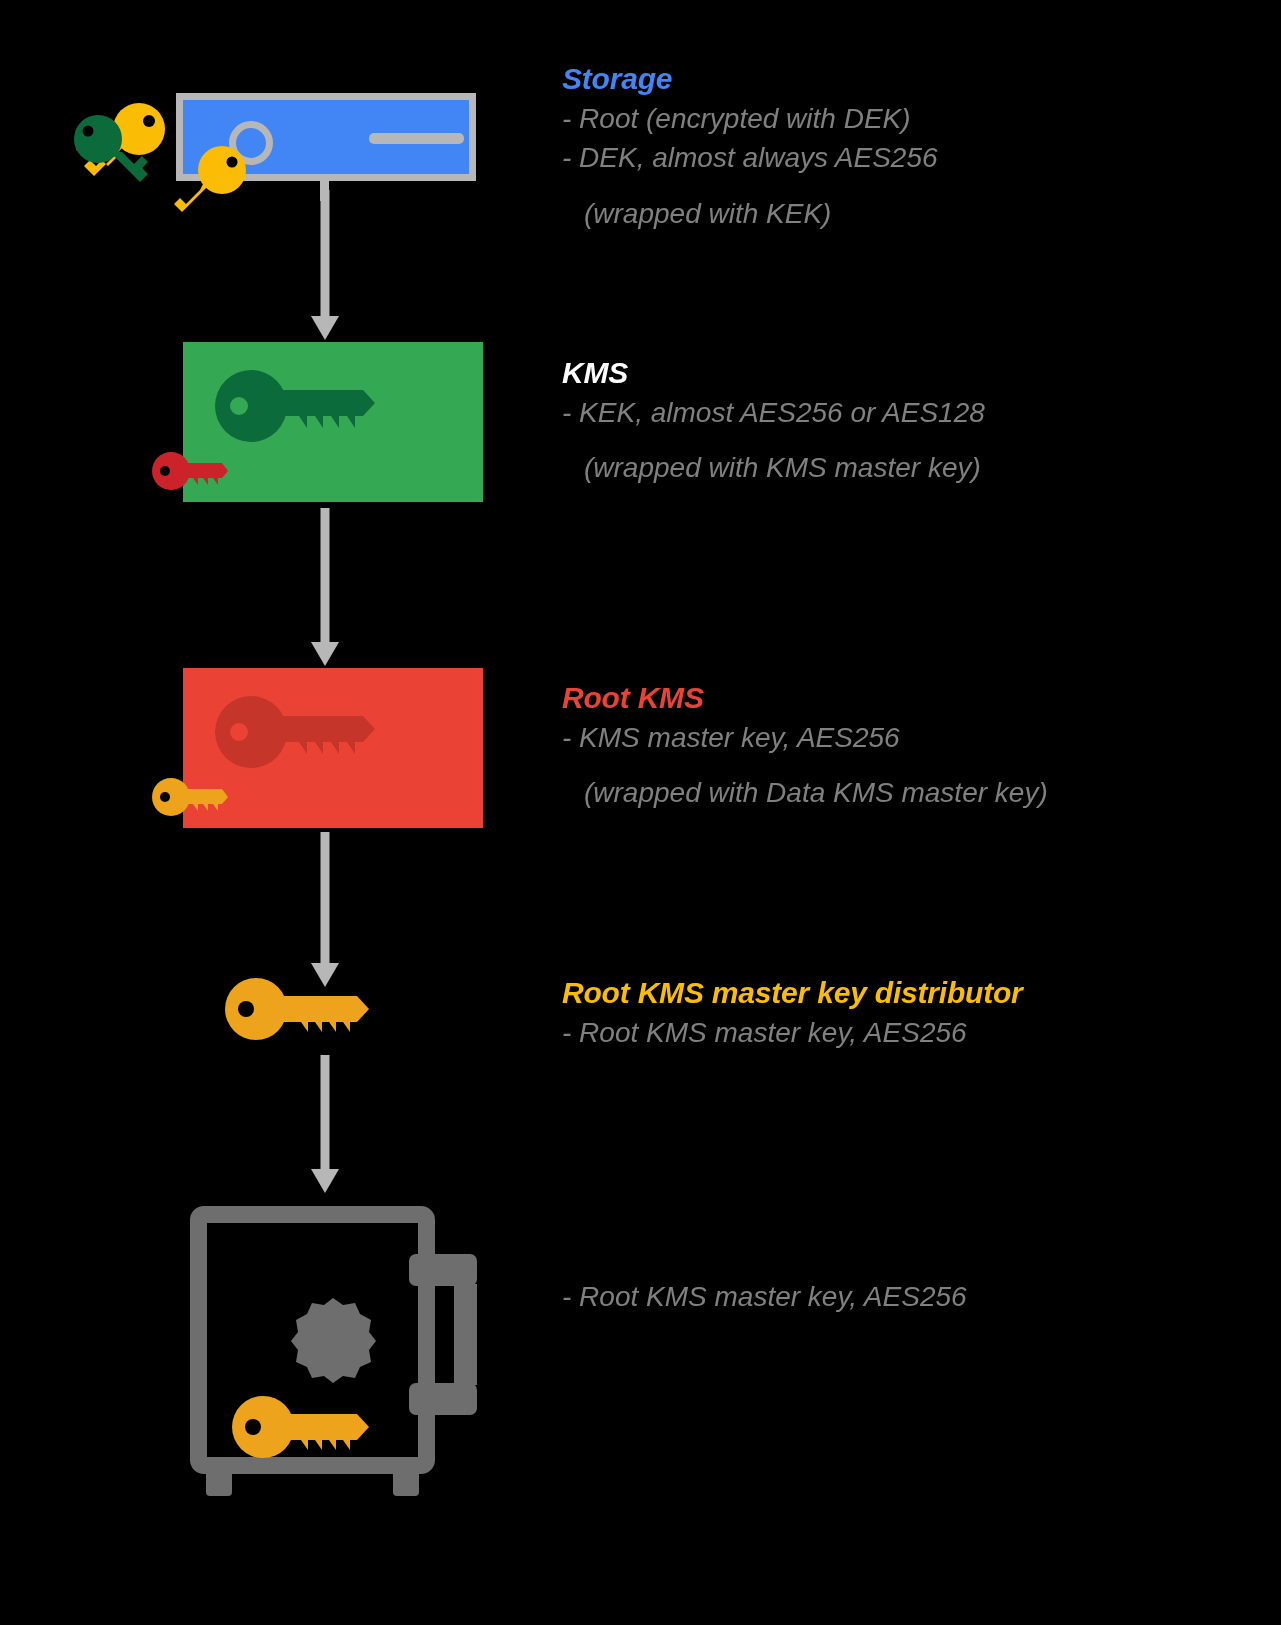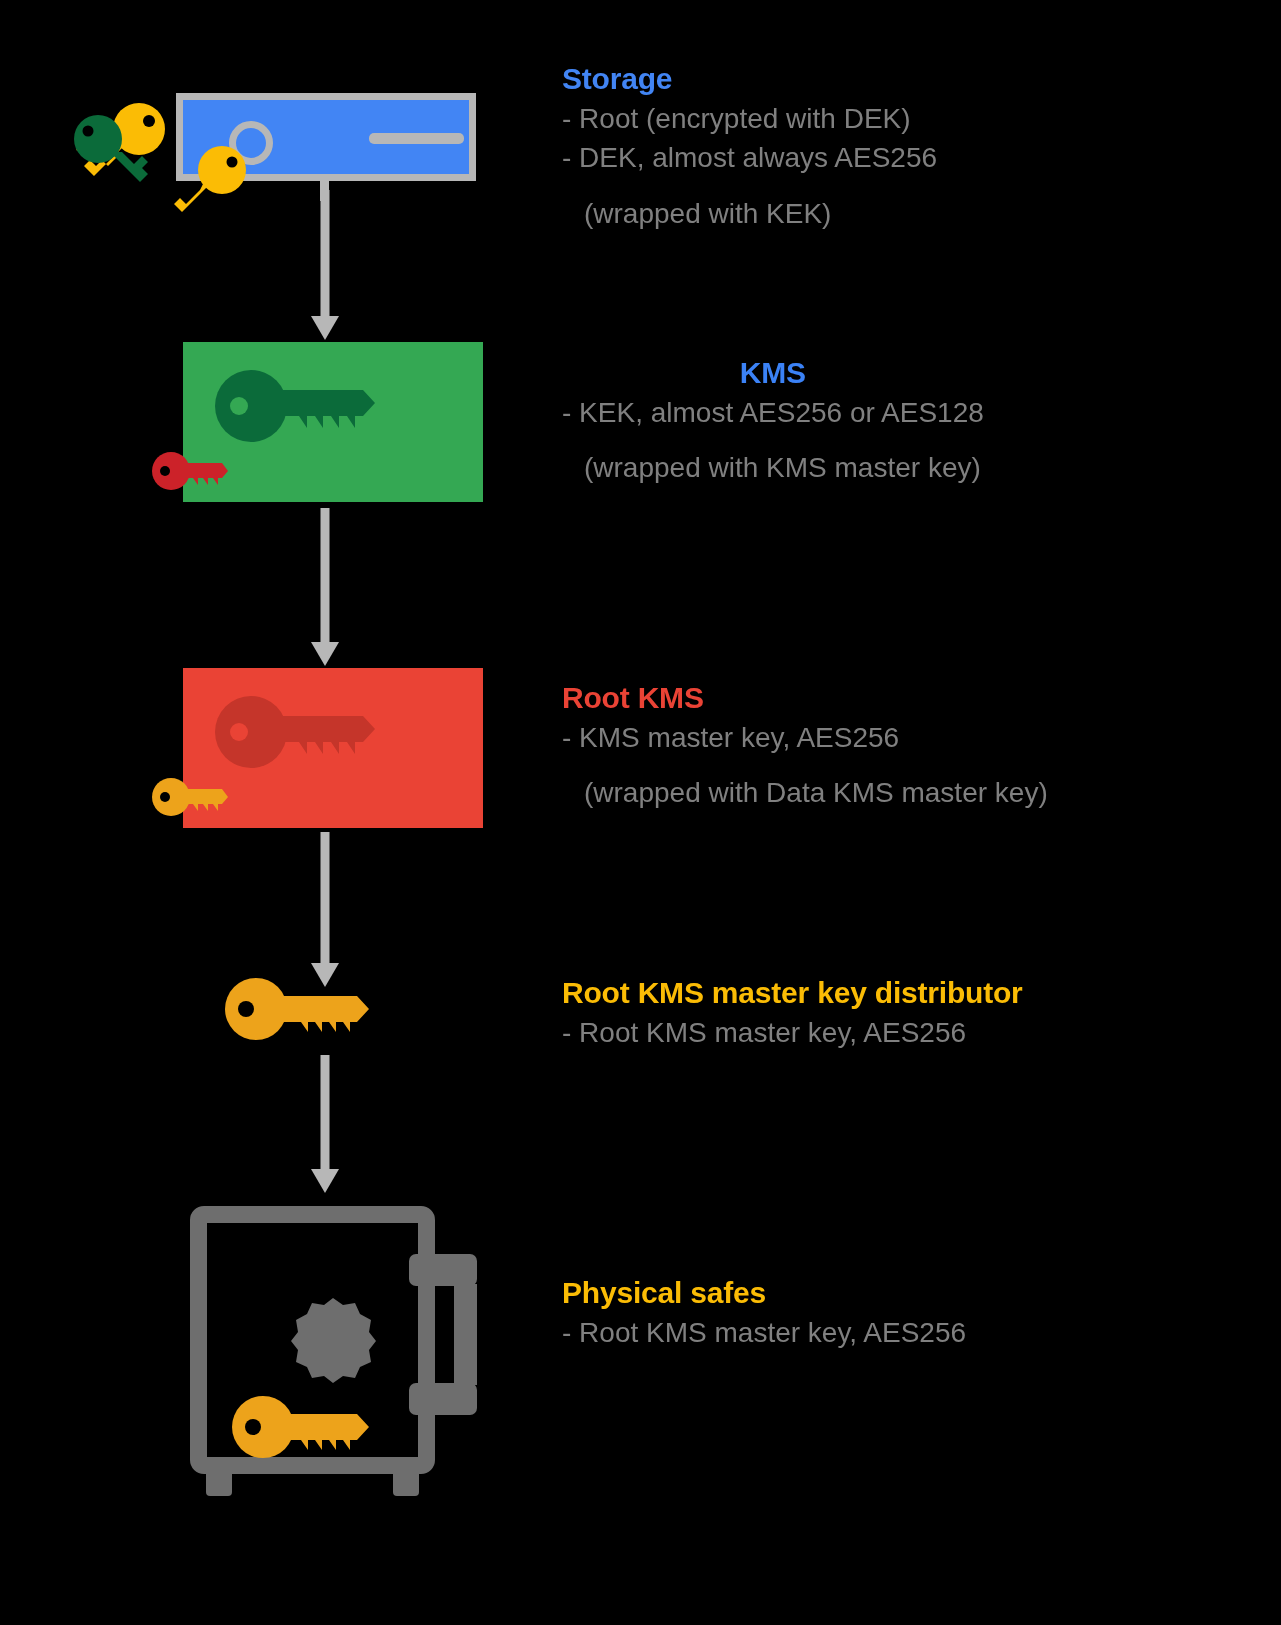--- a/index.html
+++ b/index.html
@@ -7,20 +7,21 @@
     padding: 0;
     background: #000000;
   }
   #canvas {
     position: relative;
     width: 1281px;
     height: 1625px;
     background: #000000;
     font-family: "Liberation Sans", sans-serif;
     overflow: hidden;
+    font-style: italic;
   }
 
   
   .textblock {
     position: absolute;
     left: 562px;
   }
   .tb-title {
     font-size: 30px;
     font-weight: bold;
@@ -182,21 +183,21 @@
     <svg width="80" height="50" viewBox="0 0 80 50">
       <g fill="#cc2229">
         <circle cx="19" cy="21" r="19"></circle>
         <path d="M34 13 L70 13 L76 21 L70 28 L66 28 L66 35 L61 28 L56 28 L56 35 L51 28 L46 28 L46 35 L41 28 L34 28 Z"></path>
         <circle cx="13" cy="21" r="5" fill="#000"></circle>
       </g>
     </svg>
   </div>
 
   <div class="textblock" style="top:357px;">
-    <div class="tb-title" style="color:#3b82f6;text-align:center;">KMS</div>
+    <div class="tb-title" style="color:#ffffff;">KMS</div>
     <div class="tb-line">- KEK, almost AES256 or AES128</div>
     <div class="tb-line indent">(wrapped with KMS master key)</div>
   </div>
 
   <div class="arrow" style="left:307px; top:508px; width:36px; height:158px;">
     <div class="shaft" style="height:134px;"></div>
     <div class="head"></div>
   </div>
 
   <div class="colorbox" style="left:183px; top:668px; width:300px; height:160px; background:#ea4335;">
@@ -268,17 +269,16 @@
     <svg width="150" height="72" viewBox="0 0 150 72" style="position:absolute;left:42px;top:188px;">
       <g fill="#eda31b">
         <circle cx="31" cy="33" r="31"></circle>
         <path d="M56 20 L125 20 L137 33 L125 46 L118 46 L118 56 L111 46 L104 46 L104 56 L97 46 L90 46 L90 56 L83 46 L76 46 L76 56 L69 46 L56 46 Z"></path>
         <circle cx="21" cy="33" r="8" fill="#000"></circle>
       </g>
     </svg>
   </div>
 
   <div class="textblock" style="top:1277px;">
-    <div class="tb-title" style="color:#fbbc05;">Physical safes</div>
     <div class="tb-line">- Root KMS master key, AES256</div>
   </div>
 
 </div>
 
 </body></html>

